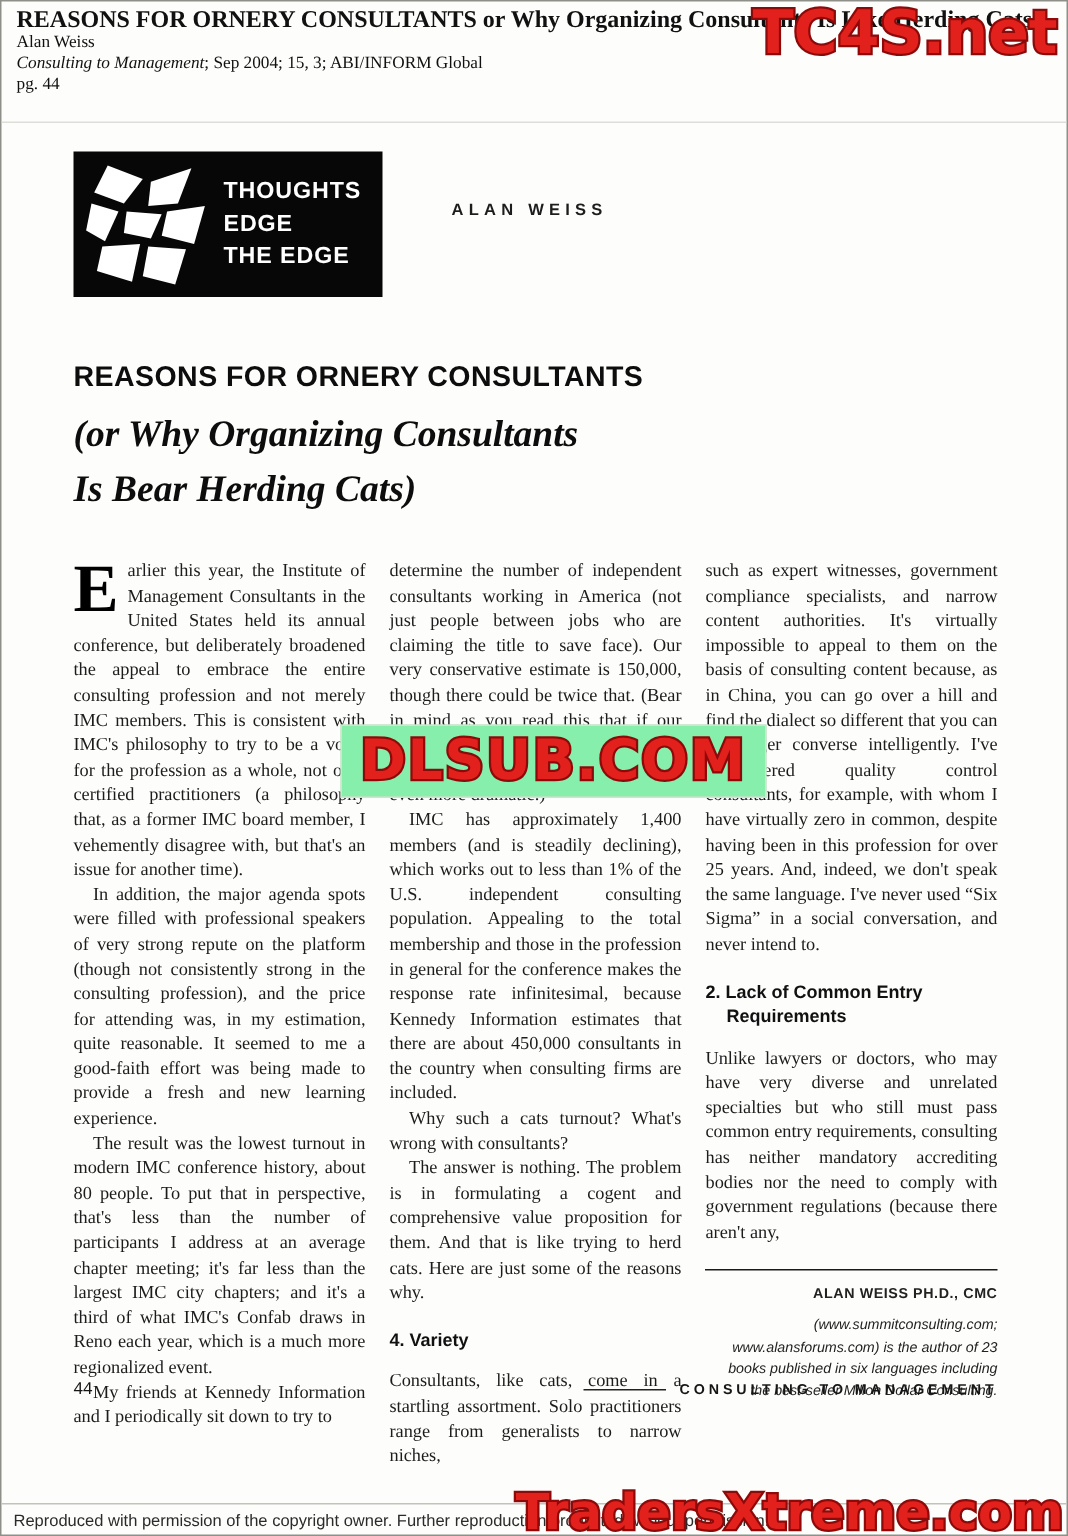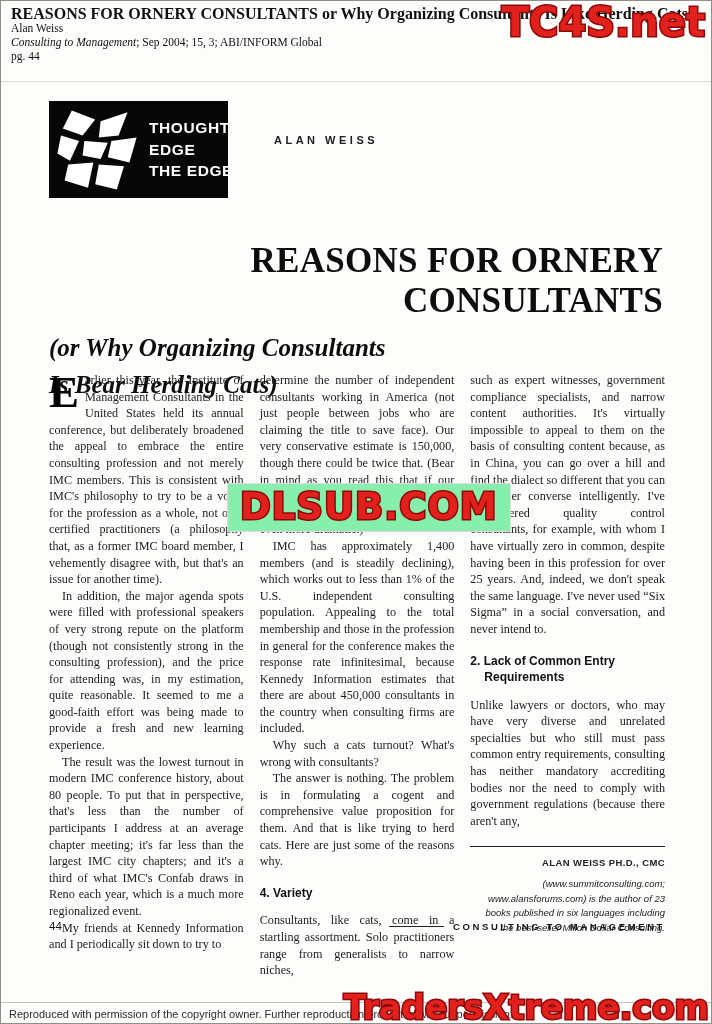--- a/index.html
+++ b/index.html
@@ -25,34 +25,34 @@
   }
   .wm-top { top:-2px; right:6px; font-size:40px; letter-spacing:0; }
   .wm-mid {
     top:482px; left:226px; font-size:37px; letter-spacing:1px;
     background:#86efac; padding:1px 12px 3px; border:1px solid #e6d8d8;
   }
   .wm-bottom { bottom:-4px; right:2px; font-size:33px; }
 
   
   .masthead { position:absolute; top:100px; left:48px; display:flex; gap:46px; }
-  .logo-box { width:179px; height:97px; background:#070707; display:flex; align-items:center; padding:3px; }
+  .logo-box { width:206px; height:97px; background:#070707; display:flex; align-items:center; padding:3px; }
   .logo-graphic { width:90px; height:90px; flex:0 0 auto; }
   .logo-text {
     color:#fff; font-family:"Liberation Sans", sans-serif; font-weight:bold;
     font-size:15.5px; line-height:21.5px; letter-spacing:0.6px; padding-left:7px;
   }
   .masthead-author {
     margin-top:33px; font-family:"Liberation Sans", sans-serif;
     font-size:11px; letter-spacing:3.5px; color:#1d1d1d; font-weight:bold;
   }
 
   
   .title-block { position:absolute; top:240px; left:48px; right:48px; color:#0d0d0d; }
-  .article-title { font-size:35px; font-weight:bold; letter-spacing:0.3px; font-family:Liberation Serif, serif;text-align:right; }
+  .article-title { font-size:19px; font-weight:bold; letter-spacing:0.3px; font-family:Liberation Sans, sans-serif; }
   .article-subtitle { margin-top:8px; font-size:25px; font-style:italic; font-weight:600; line-height:37px; }
 
   
   .columns {
     position:absolute; top:371px; left:48px; width:616px;
     display:grid; grid-template-columns:1fr 1fr 1fr; column-gap:16px;
     font-size:12.2px; line-height:16.6px; text-align:justify; color:#1c1c1c;
   }
   .col p { margin:0; }
   .col p.indent { text-indent:13px; }

